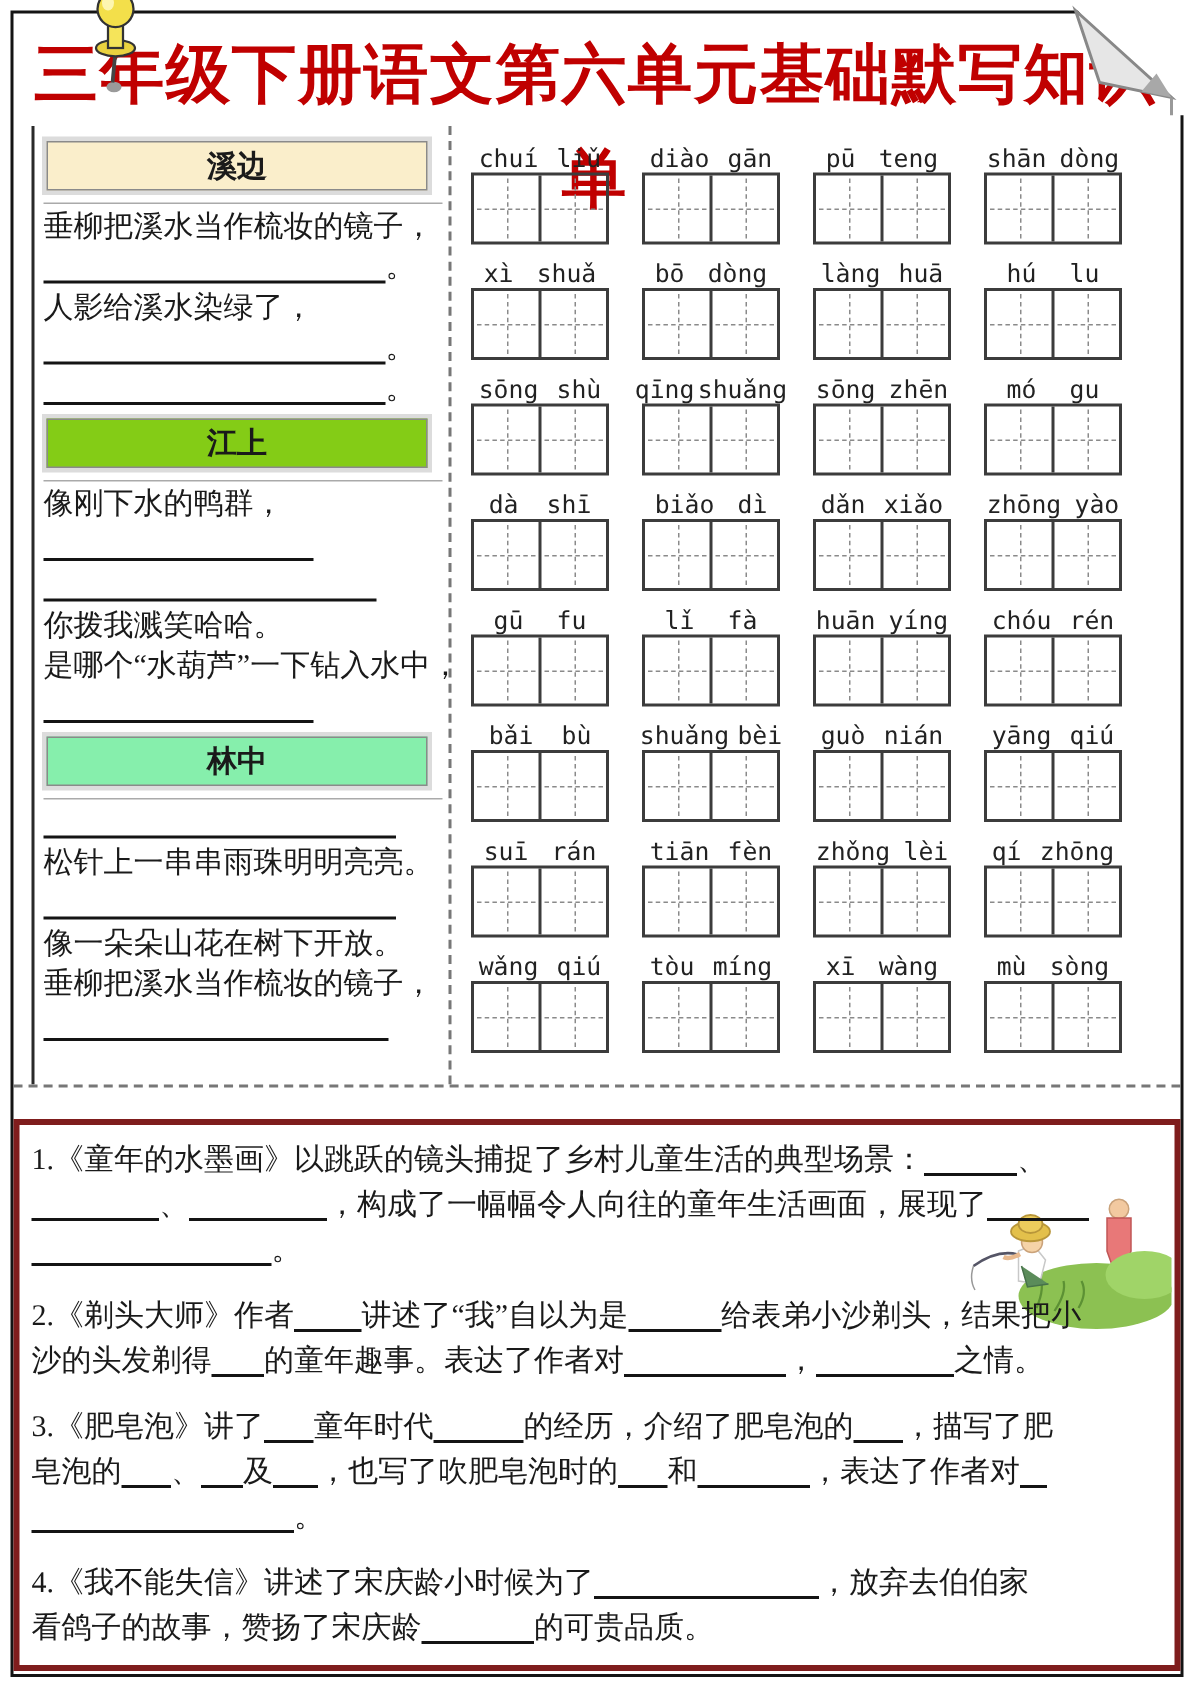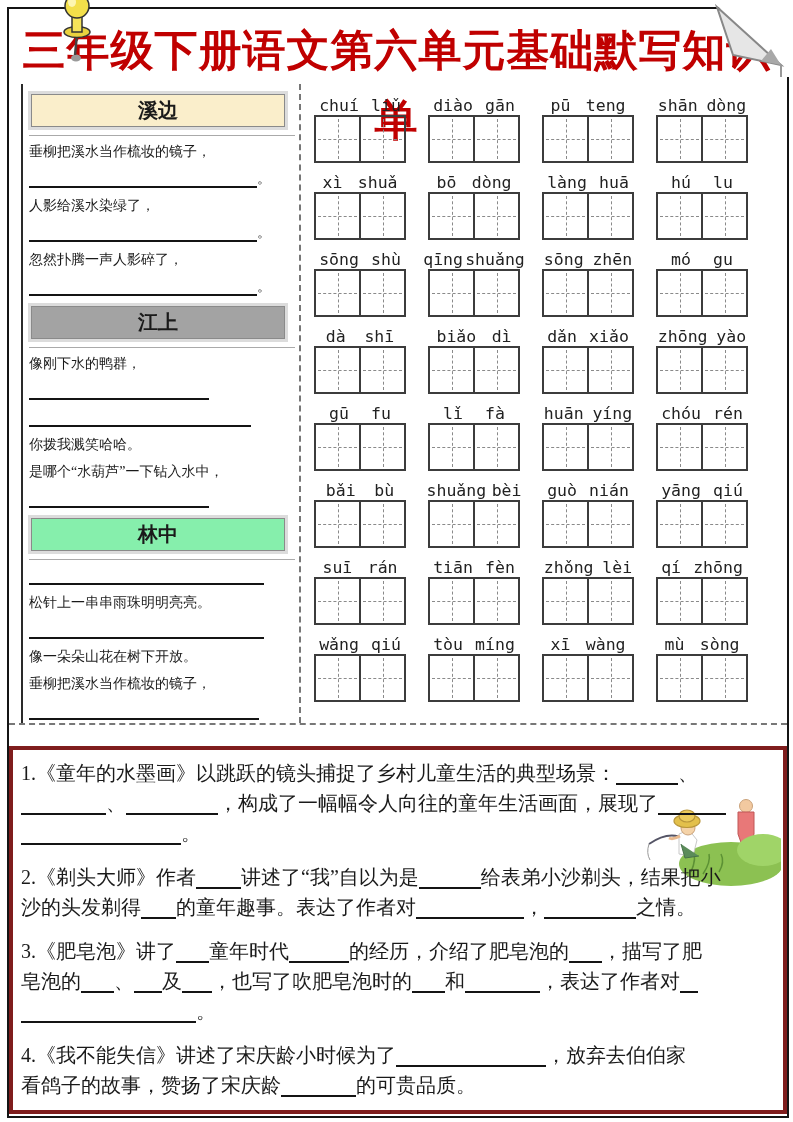--- a/index.html
+++ b/index.html
@@ -10,21 +10,21 @@
   .title{position:absolute;left:20px;right:20px;top:16px;height:72px;line-height:70px;
     text-align:center;font-weight:900;font-size:43px;letter-spacing:1px;
     font-family:"Liberation Serif","DejaVu Serif",serif;}
   .content{position:absolute;left:9px;right:6px;top:84px;height:641px;display:flex;
     border-bottom:2px dashed #777;box-sizing:border-box;overflow:hidden;}
   .left-col{width:278px;box-sizing:border-box;padding:4px 4px 0 6px;border-left:2px solid #2a2a2a;margin-left:12px;}
   .right-col{flex:1;border-left:2px dashed #777;padding-top:6px;box-sizing:border-box;overflow:hidden;}
   .sec-header{background:#faeecb;border:1px solid #8a8a8a;box-shadow:0 0 0 3px #dcdcdc;
     text-align:center;font-weight:bold;font-size:20px;padding:2px 0;margin:6px 10px 8px 2px;}
   .sec-body{border-top:1px solid #aaa;padding-top:2px;}
-  .poem-line{height:27px;line-height:27px;font-size:14px;white-space:nowrap;}
+  .poem-line{height:27px;line-height:27px;font-size:20px;white-space:nowrap;}
   .blank{display:inline-block;border-bottom:2px solid #141414;height:1em;vertical-align:-5px;}
   .grid-row{display:flex;justify-content:flex-start;padding:0 8px 0 2px;margin-bottom:4px;}
   .unit{display:flex;flex-direction:column;align-items:center;width:114px;}
   .pinyin{display:flex;justify-content:space-evenly;width:106px;font-size:16.5px;height:25px;
     align-items:flex-end;white-space:nowrap;font-family:"DejaVu Sans Mono","DejaVu Sans",monospace;color:#222;}
   .box{display:flex;border:2px solid #3c3c3c;}
   .cell{width:43px;height:44px;position:relative;}
   .cell + .cell{border-left:2px solid #3c3c3c;}
   .cell::before{content:"";position:absolute;left:50%;top:2px;bottom:2px;border-left:1px dashed #8a8a8a;}
   .cell::after{content:"";position:absolute;top:50%;left:2px;right:2px;border-top:1px dashed #8a8a8a;}
@@ -60,24 +60,23 @@
   <div class="title" style="color: rgb(192, 0, 0);">三年级下册语文第六单元基础默写知识单</div>
 
   <div class="content">
     <div class="left-col">
         <div class="sec-header" style="background: rgb(250, 238, 203);">溪边</div>
         <div class="sec-body">
           <div class="poem-line"><span>垂柳把溪水当作梳妆的镜子，</span></div>
           <div class="poem-line"><span class="blank" style="width: 228px;"></span><span>。</span></div>
           <div class="poem-line"><span>人影给溪水染绿了，</span></div>
           <div class="poem-line"><span class="blank" style="width: 228px;"></span><span>。</span></div>
-          <div class="poem-line"><span>忽然扑腾一声人影碎了，</span></div>
           <div class="poem-line"><span class="blank" style="width: 228px;"></span><span>。</span></div>
         </div>
-        <div class="sec-header" style="background: #a3a3a3;">江上</div>
+        <div class="sec-header" style="background: #84cc16;">江上</div>
         <div class="sec-body">
           <div class="poem-line"><span>像刚下水的鸭群，</span></div>
           <div class="poem-line"><span class="blank" style="width: 180px;"></span></div>
           <div class="poem-line"><span class="blank" style="width: 222px;"></span></div>
           <div class="poem-line"><span>你拨我溅笑哈哈。</span></div>
           <div class="poem-line"><span>是哪个“水葫芦”一下钻入水中，</span></div>
           <div class="poem-line"><span class="blank" style="width: 180px;"></span></div>
         </div>
         <div class="sec-header" style="background: #86efac;">林中</div>
         <div class="sec-body">

